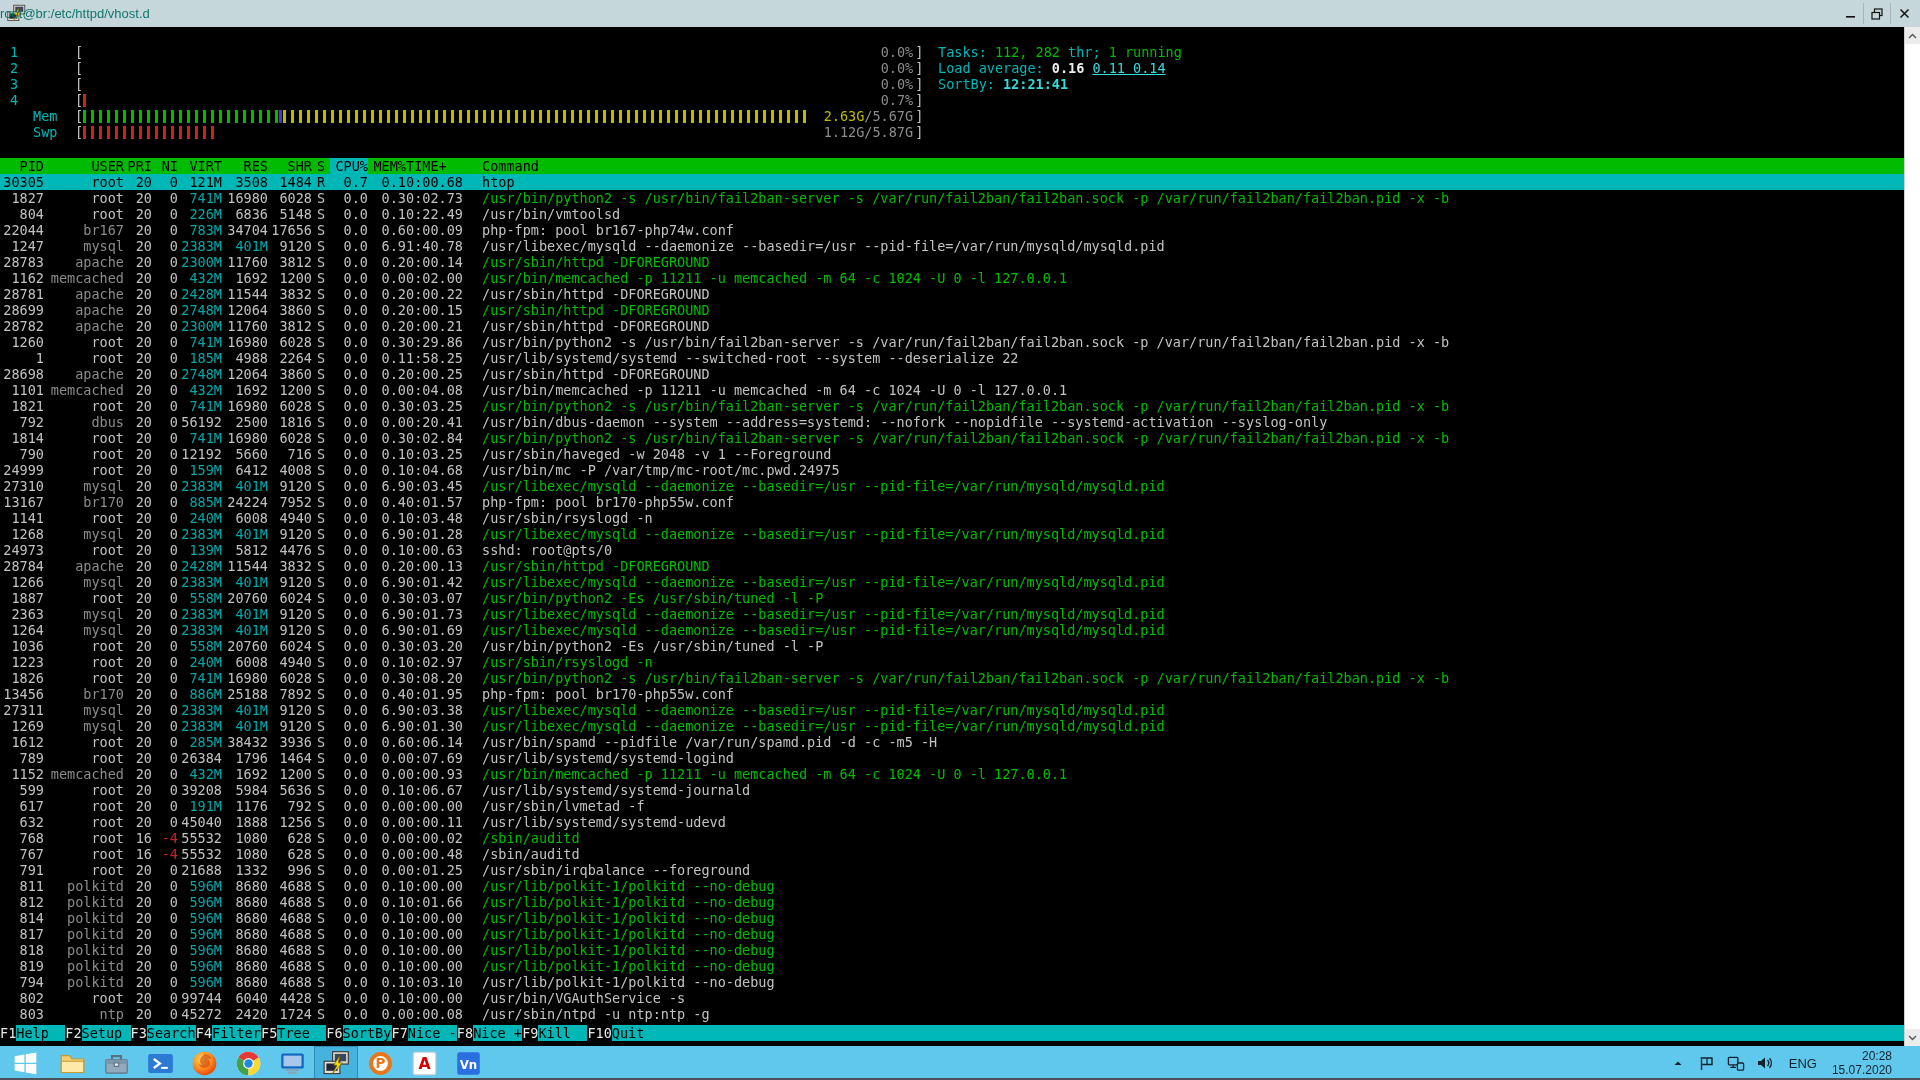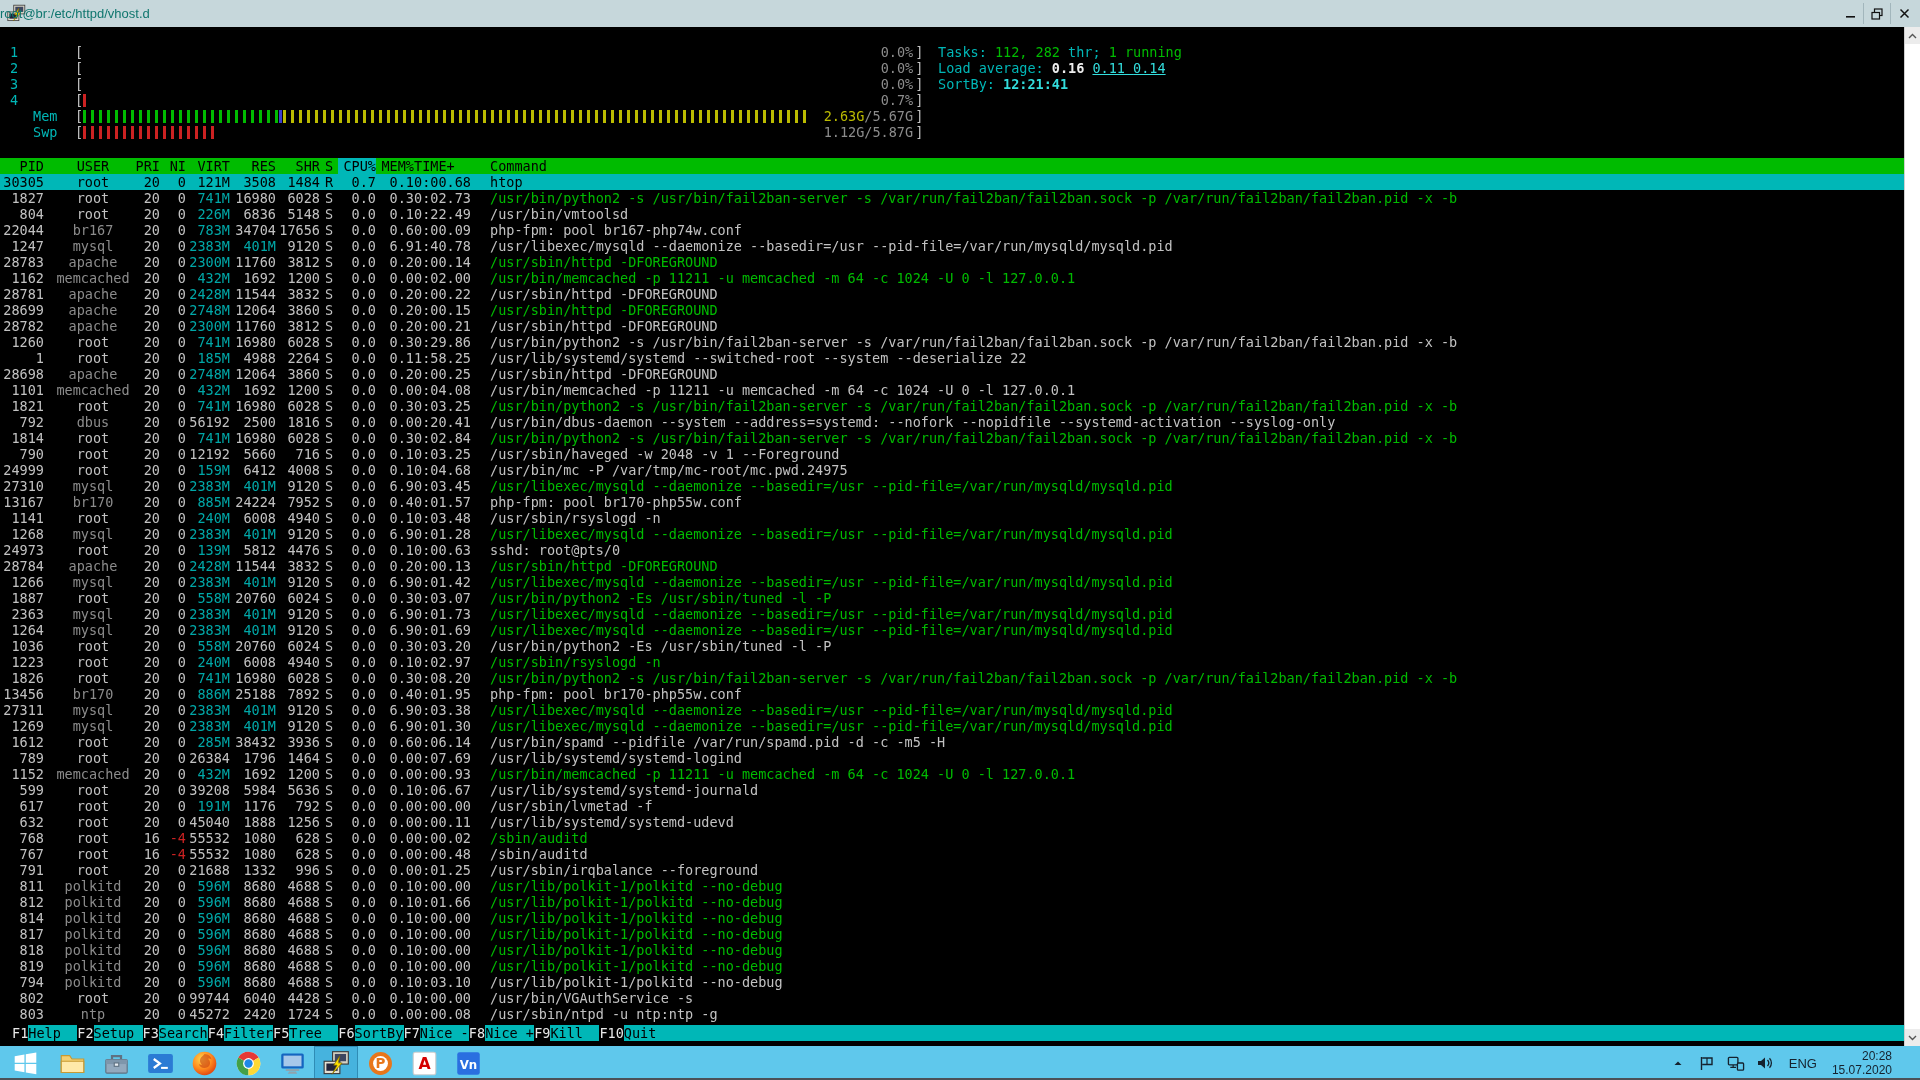--- a/index.html
+++ b/index.html
@@ -26,31 +26,31 @@
   #summary{position:absolute;left:938px;top:17px;}
   .sline{height:16px;line-height:16px;white-space:pre;}
   .lbl{color:#00b7b7;} .grn{color:#00bb00;} .wht{color:#ededed;font-weight:bold;}
   .cyn{color:#33dddd;text-decoration:underline;} .cynb{color:#33dddd;font-weight:bold;}
   
   #ptable{position:absolute;top:131px;left:0;width:1904px;}
   .prow,#table-header{display:flex;height:16px;line-height:16px;white-space:pre;}
   #table-header{background:#00bb00;color:#000;}
   #table-header span{color:#000;}
   #table-header .sortcol{background:#00b7b7;}
-  .c-pid{width:44px;text-align:right;} .c-user{width:78px;text-align:center;padding-left:10px;}
+  .c-pid{width:44px;text-align:right;} .c-user{width:78px;text-align:right;padding-left:2px;}
   .c-pri{width:28px;text-align:right;} .c-ni{width:26px;text-align:right;}
   .c-virt{width:44px;text-align:right;} .c-res{width:46px;text-align:right;}
   .c-shr{width:44px;text-align:right;} .c-s{width:18px;text-align:center;}
   .c-cpu{width:38px;text-align:right;} .c-mem{width:38px;text-align:right;}
   .c-time{width:60px;text-align:left;} .c-cmd{flex:1;text-align:left;padding-left:16px;overflow:hidden;}
   .fg{color:#c2c2c2;} .dimu{color:#8c8c8c;} .teal{color:#00a8a8;} .redn{color:#cc2222;} .grnc{color:#00bb00;}
   .prow.sel{background:#00b7b7;}
   .prow.sel span{color:#000;}
   
-  #fnbar{position:absolute;top:998px;left:12px;width:1904px;height:16px;background:#00b7b7;display:flex;line-height:16px;white-space:pre;}
+  #fnbar{position:absolute;top:998px;left:0;width:1904px;height:16px;background:#00b7b7;display:flex;line-height:16px;white-space:pre;}
   .fk{color:#e8e8e8;background:#000;}
   .fl{color:#000;width:49px;overflow:hidden;}
   
   #scrollbar{position:absolute;right:0;top:27px;width:16px;height:1019px;background:#ffffff;border-left:1px solid #cfcfcf;box-sizing:border-box;}
   .sb-btn{position:absolute;left:0;width:15px;height:17px;background:#ececec;display:flex;align-items:center;justify-content:center;}
   #sb-up{top:0;} #sb-down{bottom:0;}
   
   #taskbar{position:absolute;left:0;top:1046px;width:1920px;height:34px;background:#5fc8ec;display:flex;align-items:stretch;}
   #taskbar:after{content:"";position:absolute;left:0;bottom:0;width:100%;height:2px;background:#4b5157;}
   .tb-btn{width:44px;display:flex;align-items:center;justify-content:center;cursor:default;}

